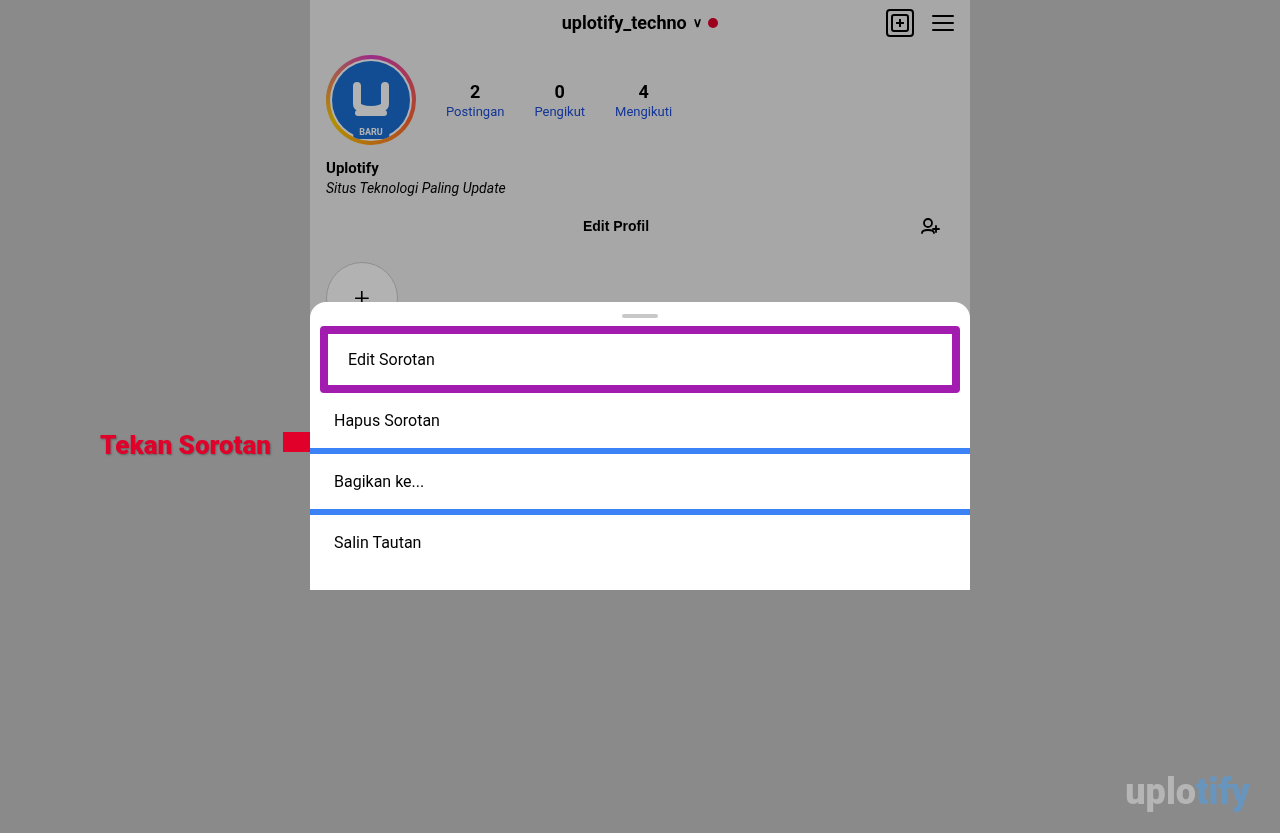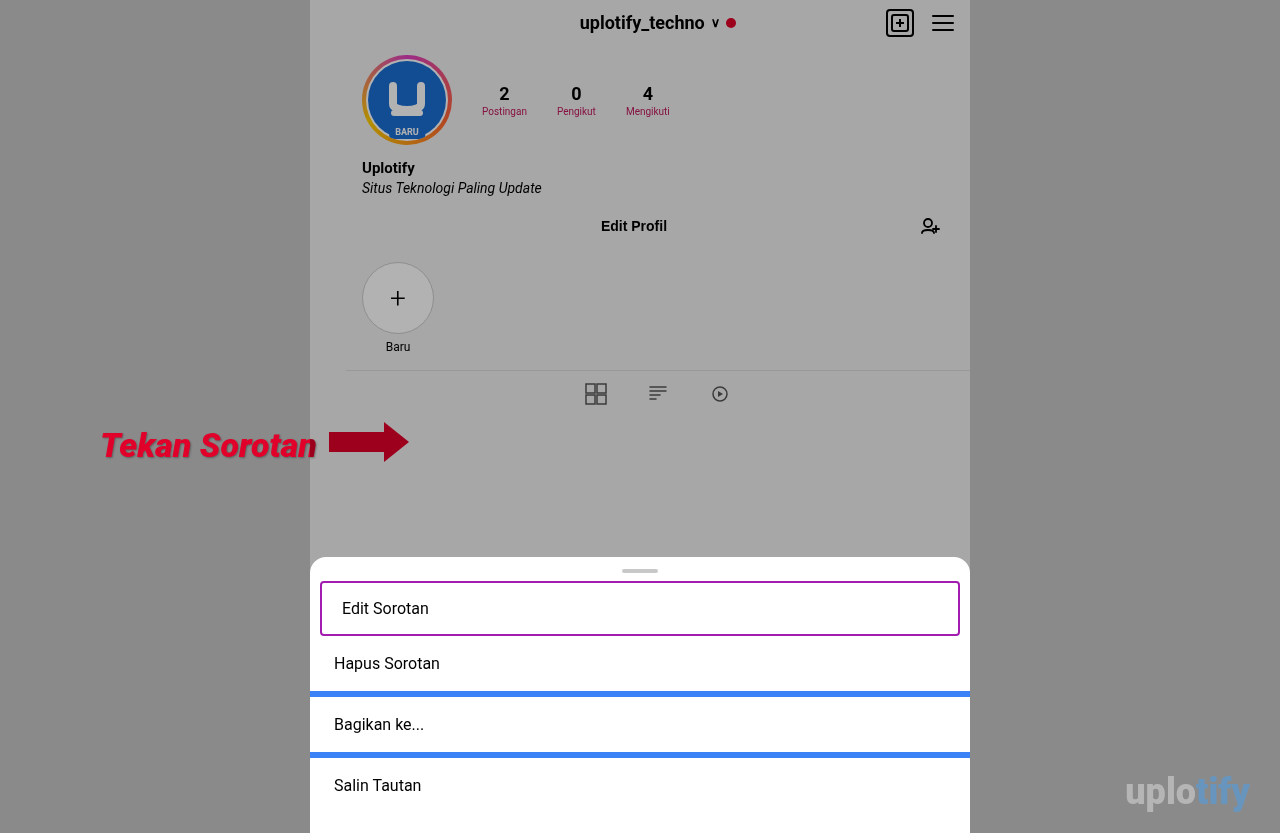--- a/index.html
+++ b/index.html
@@ -12,24 +12,23 @@
       overflow: hidden;
       position: relative;
     }
 
     
     .phone-screen {
       position: absolute;
       top: 0;
       left: 310px;
       width: 660px;
-      height: 833px;
+      height: 590px;
       background: #f0f0f0;
       overflow: hidden;
-      padding-left: 36px;
     }
 
     
     .top-bar {
       display: flex;
       align-items: center;
       justify-content: center;
       padding: 12px 16px;
       background: #f0f0f0;
       position: relative;
@@ -171,22 +170,22 @@
       gap: 2px;
     }
 
     .stat-number {
       font-size: 18px;
       font-weight: 700;
       color: #000;
     }
 
     .stat-label {
-      font-size: 10px;
-      color: #be185d;
+      font-size: 13px;
+      color: #1d4ed8;
     }
 
     .profile-info {
       margin-bottom: 12px;
     }
 
     .profile-name {
       font-size: 15px;
       font-weight: 700;
       color: #000;
@@ -348,42 +347,41 @@
       color: #000;
       cursor: pointer;
       border-bottom: 6px solid #3b82f6;
     }
 
     .sheet-item:last-child {
       border-bottom: none;
     }
 
     .sheet-item.highlighted {
-      border: 2px solid #a21caf;
+      border: 8px solid #a21caf;
       margin: 0 10px;
       border-radius: 4px;
       padding: 16px 20px;
     }
 
     
     .annotation-arrow {
       position: absolute;
       left: 100px;
       top: 420px;
       display: flex;
       align-items: center;
       gap: 12px;
       z-index: 5;
     }
 
     .annotation-text {
       color: #e0002a;
-      font-size: 34px;
+      font-size: 26px;
       font-weight: 900;
-      font-style: italic;
       text-shadow: 1px 1px 2px rgba(0,0,0,0.3);
       white-space: nowrap;
     }
 
     .arrow-shape {
       color: #e0002a;
       font-size: 50px;
       line-height: 1;
     }
 

